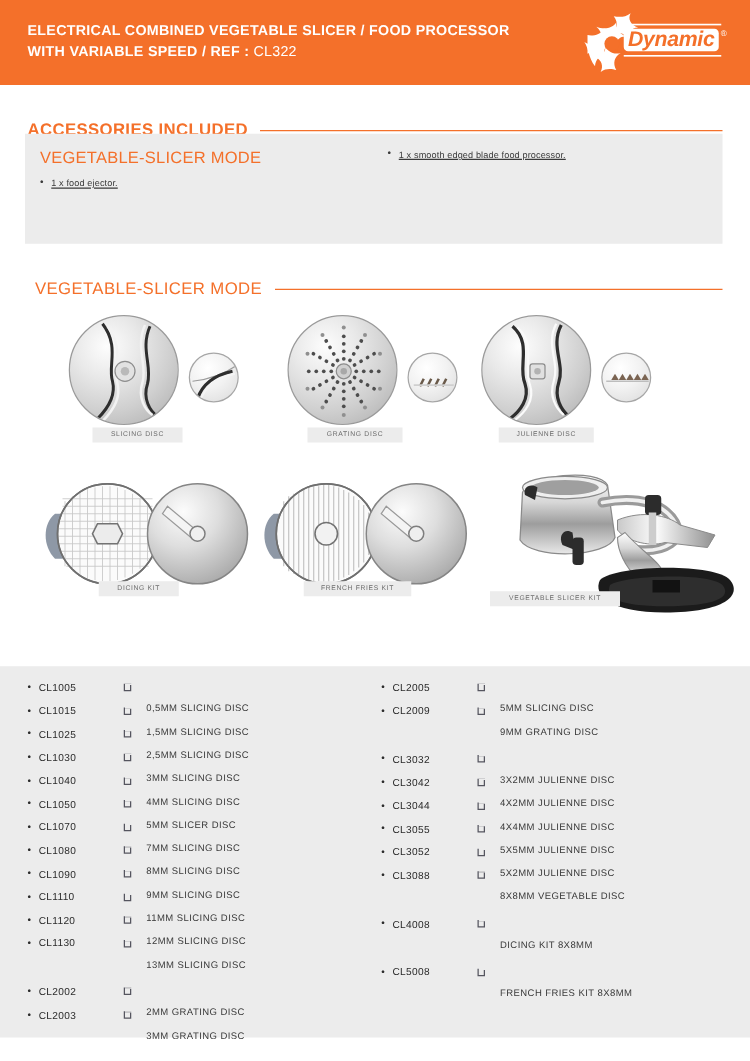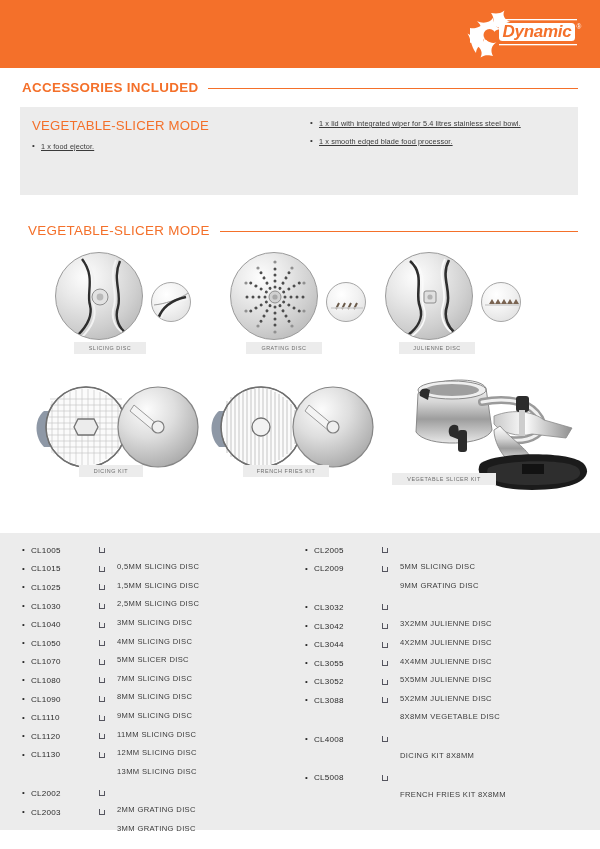--- a/index.html
+++ b/index.html
@@ -60,21 +60,21 @@
     white-space: nowrap;
     margin-left: 6px;
   }
   .sec-head .rule {
     flex: 1 1 auto;
     height: 1px;
     background: #f4702a;
     margin-left: 10px;
     margin-top: 2px;
   }
-  #head-accessories { top: 80px; }
+  #head-accessories { top: 96px; }
   #head-optional { top: 223px; }
 
   
   .acc-panel {
     position: absolute;
     left: 20px; top: 107px;
     width: 558px; height: 88px;
     background: #ececec;
   }
   .acc-col { position: absolute; top: 11px; }
@@ -192,20 +192,24 @@
     letter-spacing: 0.35px;
     white-space: nowrap;
     margin-top: 33px;
   }
   .group-gap { height: 20px; }
 </style>
 </head>
 <body>
 
 <div class="header">
+  <div class="header-title">
+    <span>ELECTRICAL COMBINED VEGETABLE SLICER / FOOD PROCESSOR</span><br>
+    <span>WITH VARIABLE SPEED / </span><span class="ref-label">Ref : </span><span class="ref-value">CL322</span>
+  </div>
 
   <svg class="logo" viewBox="0 0 244 96">
     <g>
       <path d="M58 6 C66 17 64 28 55 34 C66 30 78 34 81 45 C79 33 86 24 97 24 C85 20 80 10 85 1 C75 9 65 7 58 6 Z" fill="#ffffff"></path>
       <path d="M20 22 C33 22 41 30 41 41 C45 30 56 24 66 29 C57 20 58 9 67 3 C54 8 45 3 40 -4 C42 8 32 18 20 22 Z" fill="#ffffff" transform="translate(6,16) rotate(40 43 20)"></path>
       <path d="M14 52 C24 45 36 47 41 57 C38 45 45 35 56 34 C43 31 38 21 42 11 C34 22 22 24 14 22 Z" fill="#ffffff" transform="translate(2,14)"></path>
       <path d="M28 86 C29 74 38 66 49 68 C38 63 33 52 39 42 C30 53 19 53 11 47 C18 57 17 71 28 86 Z" fill="#ffffff"></path>
       <path d="M62 92 C56 81 59 70 69 65 C57 68 47 62 45 51 C46 63 38 71 27 70 C39 76 42 86 37 95 C47 88 56 91 62 92 Z" fill="#ffffff"></path>
       <circle cx="55" cy="50" r="12" fill="#f4702a"></circle>
     </g>
@@ -225,21 +229,20 @@
 </div>
 
 <div class="acc-panel">
 
   <div class="acc-col acc-col-left">
     <div class="acc-title">VEGETABLE-SLICER MODE</div>
     <div class="acc-item">1 x food ejector.</div>
   </div>
 
   <div class="acc-col acc-col-right">
-    <div class="acc-item">1 x lid with integrated wiper for 5.4 litres stainless steel bowl.</div>
     <div class="acc-item">1 x smooth edged blade food processor.</div>
   </div>
 </div>
 
 <div class="sec-head" id="head-optional">
   <span class="h-light">VEGETABLE-SLICER MODE</span>
   <span class="rule"></span>
 </div>
 
 <div class="prod" style="left:55px; top:252px; width:150px; height:100px;">

